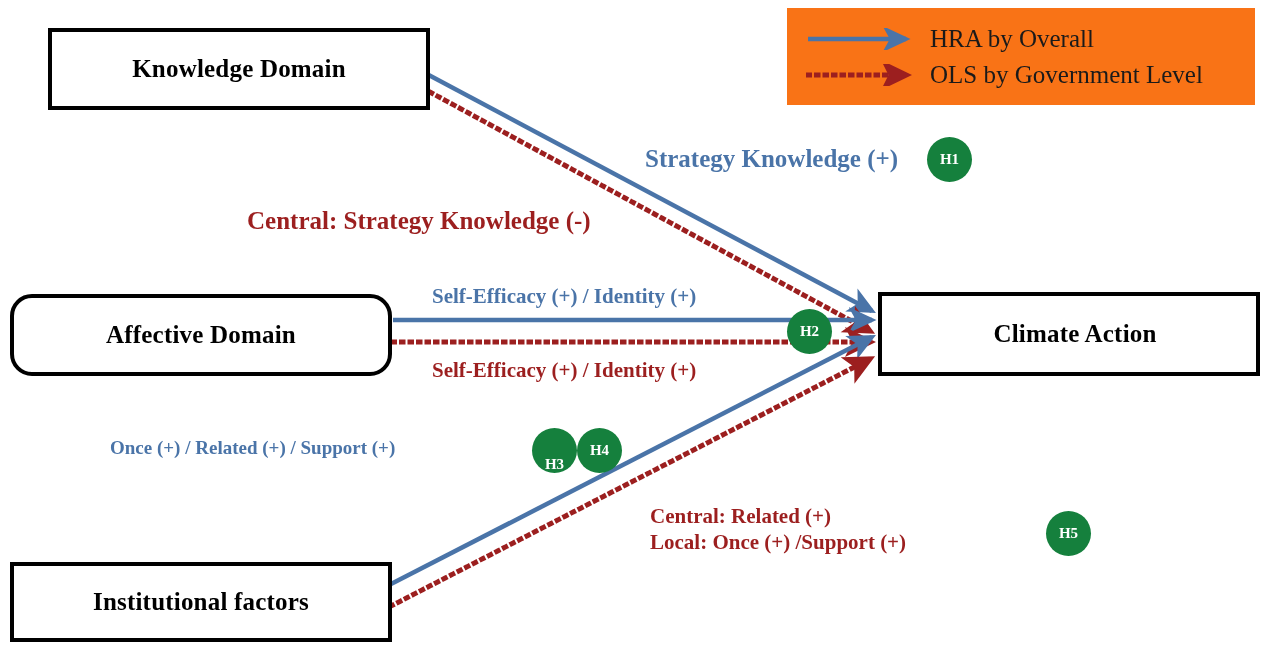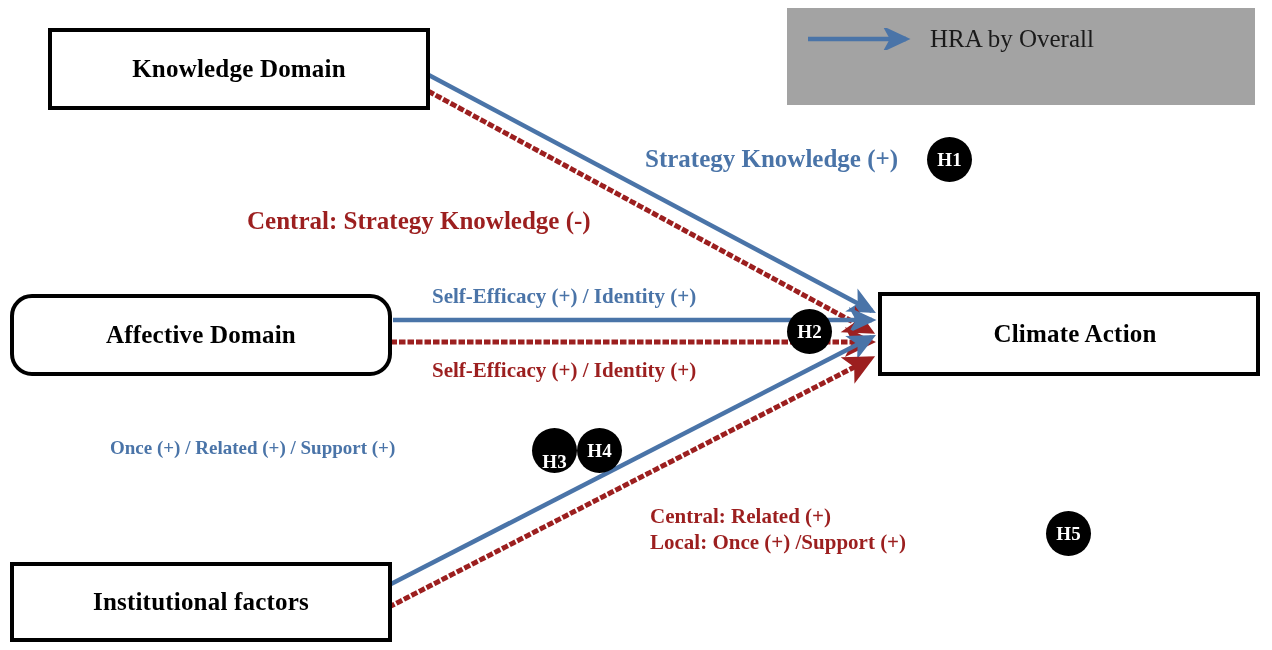--- a/index.html
+++ b/index.html
@@ -50,21 +50,21 @@
   #box-institution { left: 10px;  top: 562px; width: 382px; height: 80px; }
   #box-climate     { left: 878px; top: 292px; width: 382px; height: 84px; padding-left: 12px; }
 
   
   #legend {
     position: absolute;
     left: 787px;
     top: 8px;
     width: 468px;
     height: 97px;
-    background: #a3a3a3;
+    background: #f97316;
     z-index: 6;
     box-sizing: border-box;
     padding: 13px 0 16px 0;
   }
   .legend-row {
     display: flex;
     align-items: center;
     height: 36px;
     padding-left: 19px;
   }
@@ -98,28 +98,28 @@
   #lbl-central1{ left: 247px; top: 206px; font-size: 25px; }
   #lbl-se-blue { left: 432px; top: 284px; font-size: 21px; }
   #lbl-se-red  { left: 432px; top: 358px; font-size: 21px; }
   #lbl-h34     { left: 110px; top: 436px; font-size: 19px; text-align: center; }
   #lbl-h5      { left: 650px; top: 504px; font-size: 21px; }
 
   
   .badge {
     position: absolute;
     border-radius: 50%;
-    background: #000000;
+    background: #15803d;
     color: #ffffff;
     display: flex;
     align-items: center;
     justify-content: center;
     font-family: "Liberation Serif", "DejaVu Serif", serif;
     font-weight: bold;
-    font-size: 19px;
+    font-size: 15px;
     z-index: 9;
   }
   #badge-h1 { left: 927px; top: 137px; width: 45px; height: 45px; }
   #badge-h2 { left: 787px; top: 309px; width: 45px; height: 45px; }
   #badge-h3 { left: 532px; top: 428px; width: 45px; height: 45px; align-items: flex-end; }
   #badge-h4 { left: 577px; top: 428px; width: 45px; height: 45px; }
   #badge-h5 { left: 1046px; top: 511px; width: 45px; height: 45px; }
 </style>
 </head>
 <body>
@@ -172,20 +172,33 @@
           <defs>
             <marker id="lg-arrow-blue" markerWidth="7" markerHeight="7" refX="5.2" refY="3.1" orient="auto" markerUnits="strokeWidth">
               <path d="M0,0.2 L6.2,3.1 L0,6.0 L1.6,3.1 Z" fill="#4a74a8"></path>
             </marker>
           </defs>
           <line x1="2" y1="11" x2="100" y2="11" stroke="#4a74a8" stroke-width="4.5" marker-end="url(#lg-arrow-blue)"></line>
         </svg>
       </span>
       <span class="legend-text">HRA by Overall</span>
     </div>
+    <div class="legend-row">
+      <span class="legend-swatch">
+        <svg width="112" height="22" viewBox="0 0 112 22">
+          <defs>
+            <marker id="lg-arrow-red" markerWidth="7" markerHeight="7" refX="4.6" refY="3.1" orient="auto" markerUnits="strokeWidth">
+              <path d="M0,0.1 L6.2,3.1 L0,6.1 L1.5,3.1 Z" fill="#9c1f1f"></path>
+            </marker>
+          </defs>
+          <line x1="2" y1="11" x2="98" y2="11" stroke="#9c1f1f" stroke-width="5" stroke-linecap="square" stroke-dasharray="1.5 7" marker-end="url(#lg-arrow-red)"></line>
+        </svg>
+      </span>
+      <span class="legend-text">OLS by Government Level</span>
+    </div>
   </div>
 
   <div class="edge-label lbl-blue" id="lbl-h1">Strategy Knowledge (+)</div>
 
   <div class="edge-label lbl-red" id="lbl-central1">Central: Strategy Knowledge (-)</div>
 
   <div class="edge-label lbl-blue" id="lbl-se-blue">Self-Efficacy (+) / Identity (+)</div>
 
   <div class="edge-label lbl-red" id="lbl-se-red">Self-Efficacy (+) / Identity (+)</div>
 

